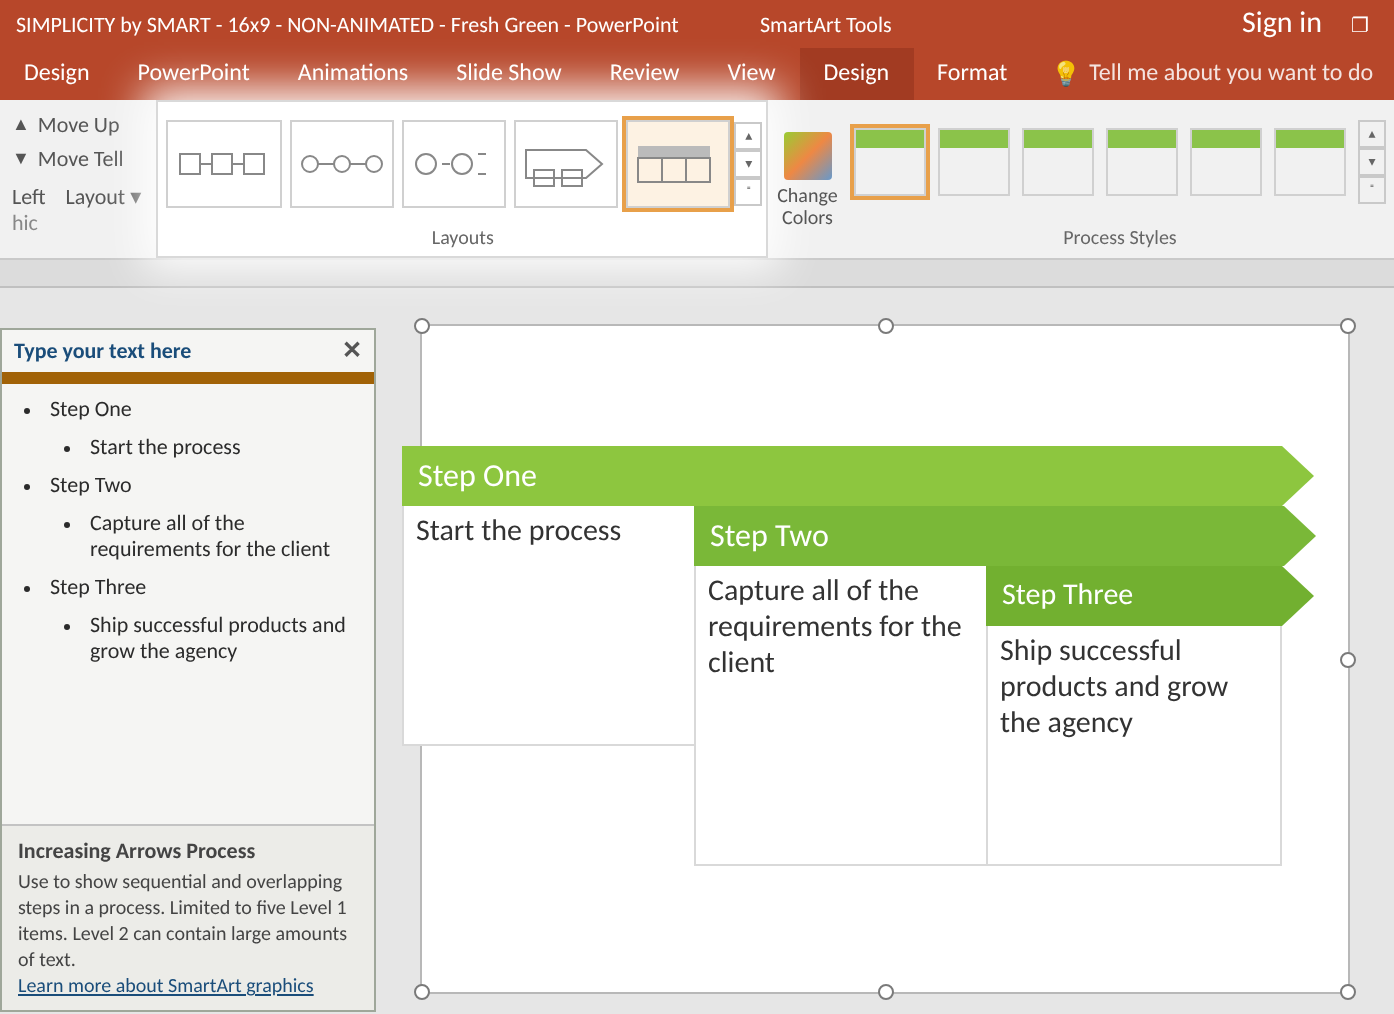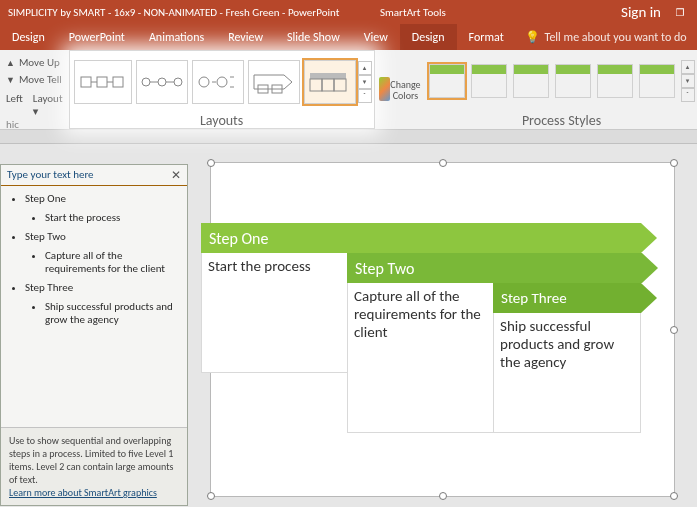--- a/index.html
+++ b/index.html
@@ -18,32 +18,32 @@
 .reorder-group{width:103px;padding:4px 6px;font-size:11px;color:#555;}
 .reorder-group .item{display:flex;align-items:center;gap:4px;padding:2px 0;}
 .reorder-group .arrow{font-size:9px;}
 .layouts-group{background:#fff;box-shadow:0 0 20px 6px rgba(255,255,255,.95);flex:0 0 295px;display:flex;flex-direction:column;border:1px solid #d9d9d9;}
 .layouts-row{display:flex;align-items:center;height:62px;padding:4px 2px;}
 .layout-thumb{width:52px;height:44px;border:1px solid #d0d0d0;margin:0 2px;display:flex;align-items:center;justify-content:center;cursor:pointer;}
 .layout-thumb.wide{width:58px;}
 .layout-thumb.selected{outline:2px solid #e8a04a;background:#fdf2e3;}
 .layout-spinner{width:14px;display:flex;flex-direction:column;}
 .layout-spinner div{height:14px;border:1px solid #c9c9c9;font-size:7px;text-align:center;line-height:12px;color:#666;}
-.group-label{height:16px;font-size:14px;text-align:center;color:#666;}
-.colors-group{width:50px;display:flex;flex-direction:row;align-items:center;justify-content:center;font-size:10px;color:#555;padding:4px;}
+.group-label{height:16px;font-size:10px;text-align:center;color:#666;}
+.colors-group{width:50px;display:flex;flex-direction:column;align-items:center;justify-content:center;font-size:10px;color:#555;padding:4px;}
 .colors-group .swatch{width:24px;height:24px;background:linear-gradient(135deg,#9c3,#e84,#69c);border-radius:2px;margin-bottom:2px;}
 .styles-group{flex:1;display:flex;flex-direction:column;}
 .styles-row{display:flex;align-items:center;height:62px;padding:6px 4px;gap:6px;}
 .style-thumb{width:36px;height:34px;border:1px solid #d0d0d0;display:flex;flex-direction:column;cursor:pointer;}
 .style-thumb .bar{height:9px;background:#8bc34a;}
 .style-thumb.selected{outline:2px solid #e8a04a;}
 .strip{height:14px;background:#dcdcdc;border-bottom:1px solid #c0c0c0;}
 .work{position:relative;height:363px;}
 .text-pane{position:absolute;left:0;top:20px;width:188px;height:342px;background:#f5f5f3;border:1px solid #9fa79a;font-size:11px;}
-.text-pane-header{display:flex;justify-content:space-between;padding:3px 6px;color:#1a4d7a;font-weight:normal;border-bottom:1px solid #a16207;}
+.text-pane-header{display:flex;justify-content:space-between;align-items:center;padding:3px 6px;color:#1a4d7a;font-weight:bold;border-bottom:6px solid #a16207;}
 .text-pane-header .close{color:#555;cursor:pointer;font-size:12px;}
 .text-pane ul{list-style:disc;padding-left:20px;margin:6px 4px;color:#2b2b2b;}
 .text-pane ul ul{list-style:disc;padding-left:16px;}
 .text-pane li{margin:4px 0;}
 .info-box{position:absolute;bottom:0;left:0;right:0;border-top:1px solid #c3c3c3;padding:6px 8px;font-size:10px;color:#444;background:#ecece8;}
 .info-box .title{font-weight:bold;margin-bottom:2px;font-size:11px;}
 .info-box a{color:#1a4d7a;text-decoration:underline;cursor:pointer;}
 .canvas{position:absolute;left:210px;top:18px;width:465px;height:335px;background:#fff;border:1px solid #b8b8b8;}
 .handle{position:absolute;width:8px;height:8px;border:1px solid #7a7a7a;background:#fff;border-radius:50%;}
 .handle.tl{left:-4px;top:-4px;} .handle.tr{right:-4px;top:-4px;}
@@ -79,22 +79,22 @@
   <span class="center-label">SmartArt Tools</span>
   <span class="spacer"></span>
   <span class="signin">Sign in</span>
   <span class="window-btn">❐</span>
 </div>
 
 <div class="ribbon-tabs">
   <div class="tab">Design</div>
   <div class="tab">PowerPoint</div>
   <div class="tab">Animations</div>
+  <div class="tab">Slide Show</div>
   <div class="tab">Review</div>
-  <div class="tab">Slide Show</div>
   <div class="tab">View</div>
   <div class="tab active">Design</div>
   <div class="tab">Format</div>
   <div class="tellme">
     <span>💡</span>
     <span>Tell me about you want to do</span>
   </div>
 </div>
 
 <div class="ribbon">
@@ -219,20 +219,21 @@
             <li>Capture all of the requirements for the client</li>
           </ul>
       </li>
       <li><span>Step Three</span>
         <ul>
             <li>Ship successful products and grow the agency</li>
           </ul>
       </li>
     </ul>
     <div class="info-box">
+      <div class="title">Increasing Arrows Process</div>
       <div>Use to show sequential and overlapping steps in a process. Limited to five Level 1 items. Level 2 can contain large amounts of text.</div>
       <a>Learn more about SmartArt graphics</a>
     </div>
   </div>
 
   <div class="canvas">
     <div class="handle tl"></div>
     <div class="handle tm"></div>
     <div class="handle tr"></div>
     <div class="handle ml"></div>

